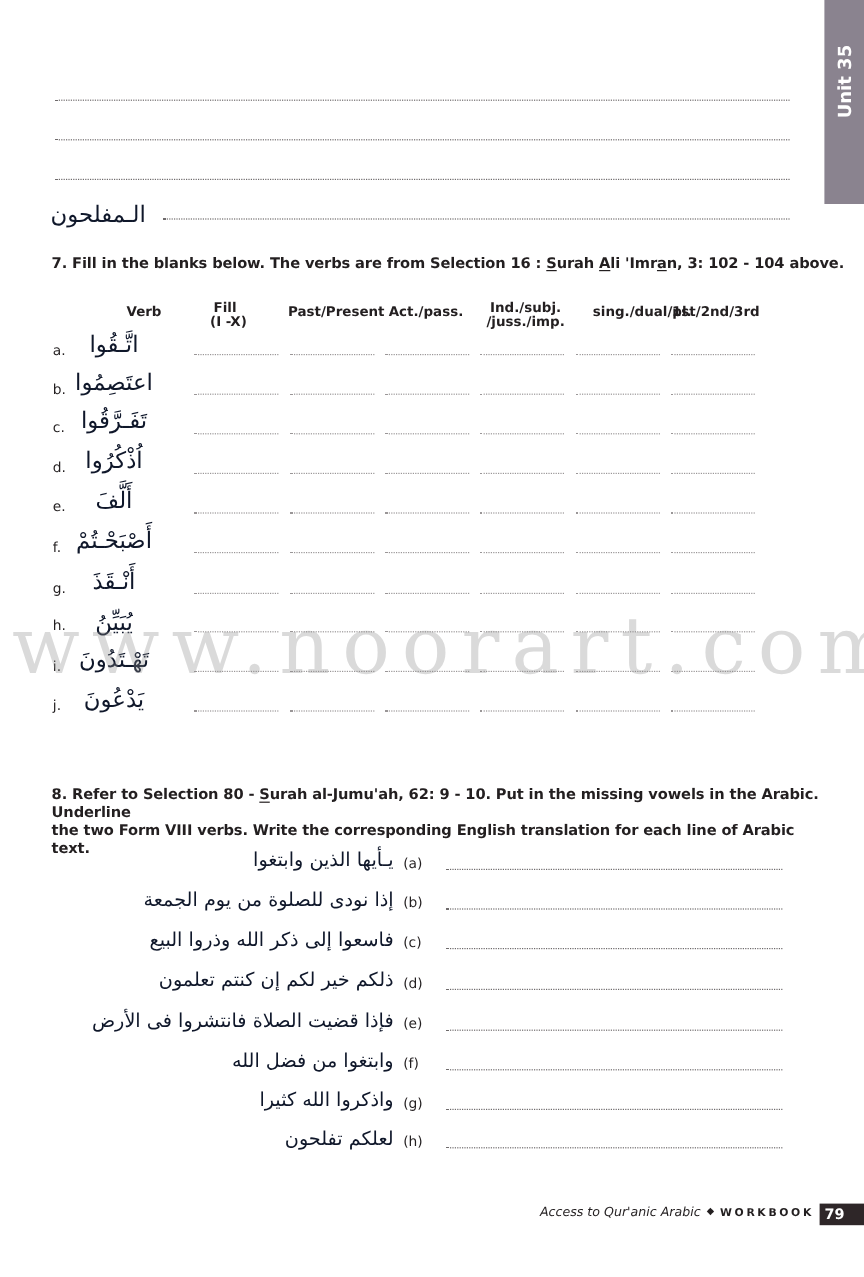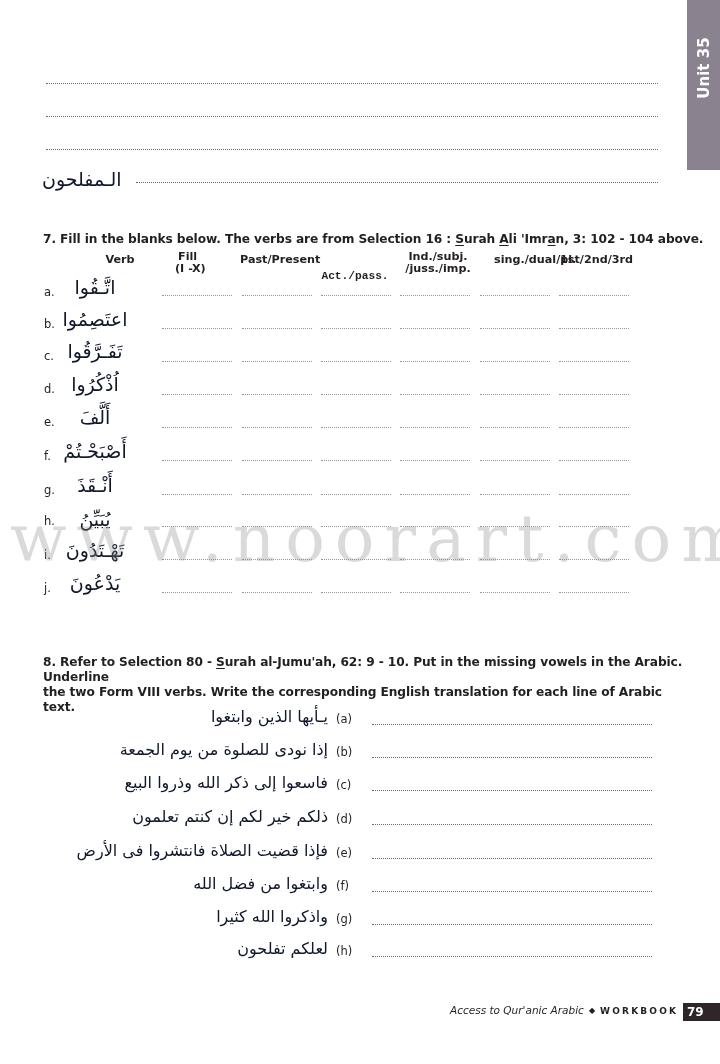--- a/index.html
+++ b/index.html
@@ -72,37 +72,37 @@
 <div class="abs unit-tab">
   <span class="unit-tab-label">Unit 35</span>
 </div>
 
 <div class="dots" style="left:46px; top:83px; width:612px;"></div>
 <div class="dots" style="left:46px; top:116px; width:612px;"></div>
 <div class="dots" style="left:46px; top:149px; width:612px;"></div>
 <div class="abs arabic" style="left:42px; top:168px; font-size:19px;">الـمفلحون</div>
 <div class="dots" style="left:136px; top:182px; width:522px;"></div>
 
-<div class="abs q-title" style="top:232px;">
+<div class="abs q-title" style="top:212px;">
   <span>7.</span>
   <span>Fill in the blanks below. The verbs are from  Selection 16 : </span><u>S</u><span>urah </span><u>A</u><span>li 'Imr</span><u>a</u><span>n,  3: 102 - 104 above.</span>
 </div>
 
 <div>
   <div class="abs col-head" style="left:95px; top:254px; width:50px;">
     <div>Verb</div>
   </div>
   <div class="abs col-head" style="left:170px; top:251px; width:50px; text-align:left;">
     <div style="padding-left:8px;">Fill</div>
     <div style="padding-left:5px;">(I -X)</div>
   </div>
   <div class="abs col-head" style="left:240px; top:254px; width:80px;">
     <div>Past/Present</div>
   </div>
-  <div class="abs col-head" style="left:320px; top:270px; width:70px;font-family:Liberation Mono, monospace;">
+  <div class="abs col-head" style="left:320px; top:254px; width:70px;">
     <div>Act./pass.</div>
   </div>
   <div class="abs col-head" style="left:398px; top:251px; width:80px;">
     <div>Ind./subj.</div>
     <div>/juss./imp.</div>
   </div>
   <div class="abs col-head" style="left:494px; top:254px; width:82px;">
     <div>sing./dual/pl.</div>
   </div>
   <div class="abs col-head" style="left:560px; top:254px; width:72px;">

